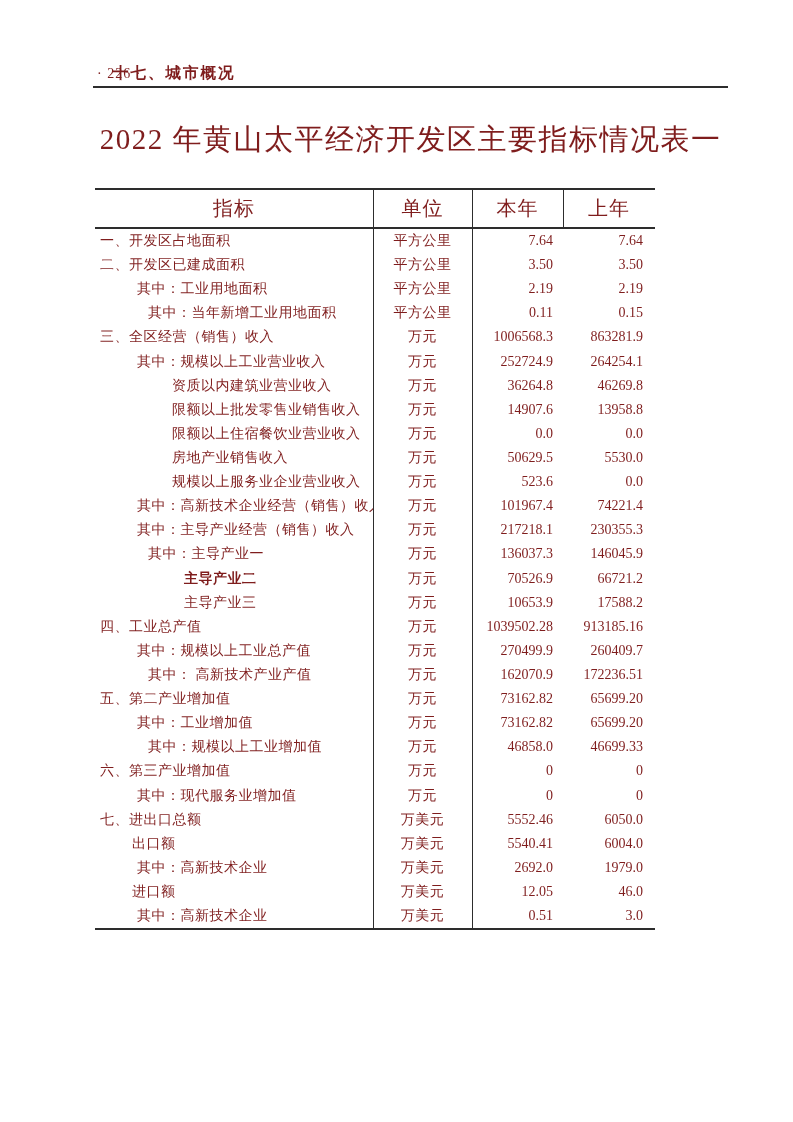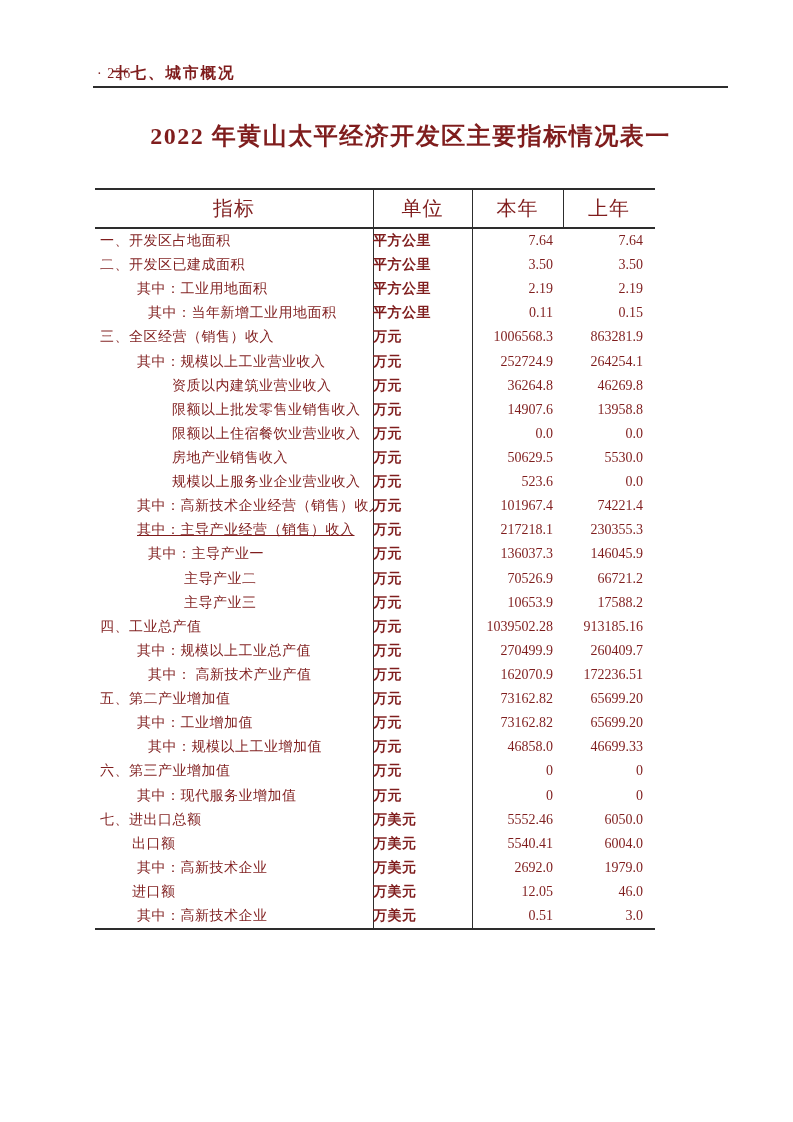--- a/index.html
+++ b/index.html
@@ -25,22 +25,22 @@
     transform:translateX(20px);
   }
   .header-rule{
     position:absolute;left:93px;top:86px;width:635px;height:2px;
     background:#2d2d2d;
   }
   
   .doc-title{
     position:absolute;left:93px;top:120px;width:635px;
     text-align:center;
-    font-size:24px;letter-spacing:1.5px;
-    font-weight:bold;margin:0;
+    font-size:29px;letter-spacing:1.5px;
+    font-weight:normal;margin:0;
   }
   
   .table{
     position:absolute;left:95px;top:188px;width:560px;height:742px;
     font-size:14px;
   }
   .hline{position:absolute;left:0;width:560px;height:2px;background:#2d2d2d;}
   .hline.top{top:0;}
   .hline.sep{top:39px;}
   .hline.bottom{top:740px;}
@@ -57,21 +57,21 @@
   .hc.c-unit{width:99px;}
   .hc.c-ty{width:91px;}
   .hc.c-ly{width:92px;}
   .tbody{
     position:absolute;left:0;top:41px;width:560px;height:699px;
     display:flex;flex-direction:column;
   }
   .trow{flex:1;display:flex;align-items:center;}
   .trow .c{white-space:nowrap;overflow:hidden;}
   .c.label{width:278px;box-sizing:border-box;letter-spacing:0.5px;}
-  .c.unit{width:99px;letter-spacing:0.5px;font-weight:bold;}
+  .c.unit{width:99px;text-align:center;letter-spacing:0.5px;}
   .c.ty{width:91px;text-align:right;box-sizing:border-box;padding-right:10px;}
   .c.ly{width:92px;text-align:right;box-sizing:border-box;padding-right:12px;}
 </style>
 </head>
 <body>
 
 <div class="page">
 
   <div class="page-num">· 226 ·</div>
   <div class="section-header">十七、城市概况</div>
@@ -161,33 +161,33 @@
           <div class="c ty">523.6</div>
           <div class="c ly">0.0</div>
         </div>
         <div class="trow">
           <div class="c label" style="padding-left: 42px;">其中：高新技术企业经营（销售）收入</div>
           <div class="c unit">万元</div>
           <div class="c ty">101967.4</div>
           <div class="c ly">74221.4</div>
         </div>
         <div class="trow">
-          <div class="c label" style="padding-left: 42px; text-decoration: underline;">其中：主导产业经营（销售）收入</div>
+          <div class="c label" style="padding-left: 42px;">其中：主导产业经营（销售）收入</div>
           <div class="c unit">万元</div>
           <div class="c ty">217218.1</div>
           <div class="c ly">230355.3</div>
         </div>
         <div class="trow">
           <div class="c label" style="padding-left: 53px;">其中：主导产业一</div>
           <div class="c unit">万元</div>
           <div class="c ty">136037.3</div>
           <div class="c ly">146045.9</div>
         </div>
         <div class="trow">
-          <div class="c label" style="padding-left: 89px;">主导产业二</div>
+          <div class="c label" style="padding-left: 89px; font-weight: bold;">主导产业二</div>
           <div class="c unit">万元</div>
           <div class="c ty">70526.9</div>
           <div class="c ly">66721.2</div>
         </div>
         <div class="trow">
           <div class="c label" style="padding-left: 89px;">主导产业三</div>
           <div class="c unit">万元</div>
           <div class="c ty">10653.9</div>
           <div class="c ly">17588.2</div>
         </div>

